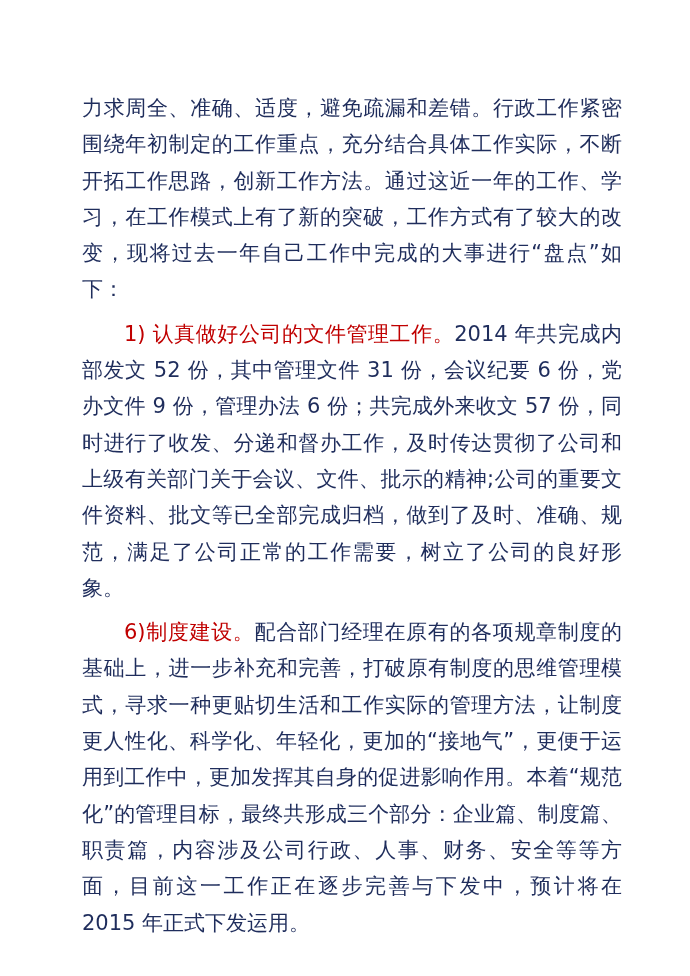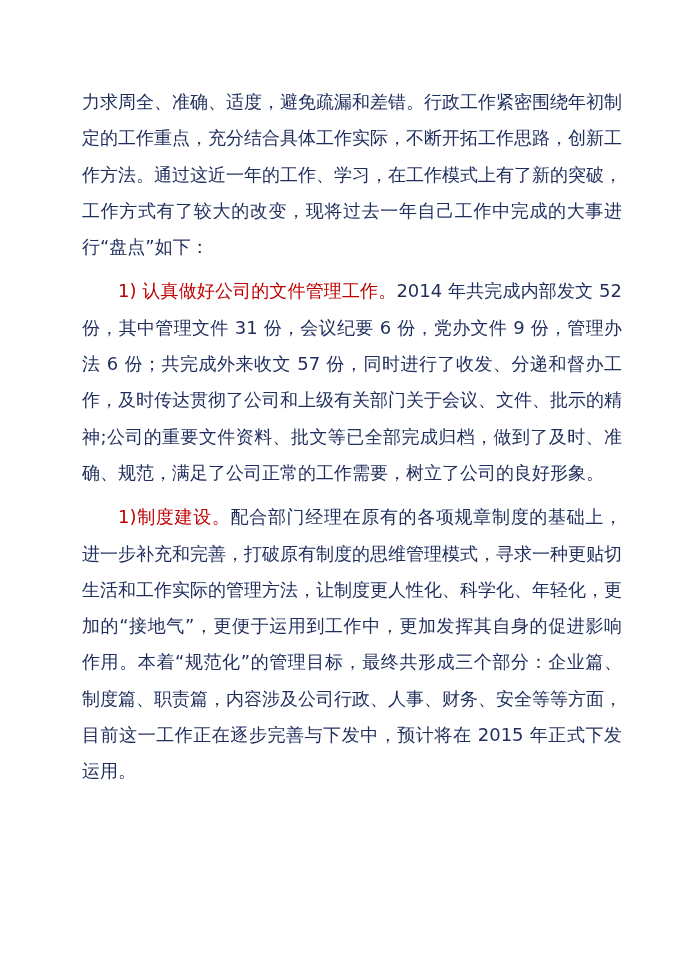--- a/index.html
+++ b/index.html
@@ -1,26 +1,26 @@
 <!DOCTYPE html>
 <html><head>
 <meta charset="utf-8">
 <style>
   html, body { margin: 0; padding: 0; background: #ffffff; }
   body { width: 690px; height: 976px; position: relative; overflow: hidden; }
   .page {
-    position: absolute; left: 82px; top: 84px; width: 540px;
+    position: absolute; left: 82px; top: 90px; width: 540px;
     font-family: "DejaVu Sans", "Liberation Sans", sans-serif;
-    font-size: 18px; color: #1f2d5c; line-height: 36.3px;
+    font-size: 21px; color: #1f2d5c; line-height: 36.3px;
     text-align: justify;
   }
   .para { margin: 0; text-indent: 0; }
   .para.indent { text-indent: 2em; margin-top: 8px; }
   .heading { color: #c00000; }
 </style>
 </head>
 <body>
 
 <div class="page">
   <p class="para">力求周全、准确、适度，避免疏漏和差错。行政工作紧密围绕年初制定的工作重点，充分结合具体工作实际，不断开拓工作思路，创新工作方法。通过这近一年的工作、学习，在工作模式上有了新的突破，工作方式有了较大的改变，现将过去一年自己工作中完成的大事进行“盘点”如下：</p>
   <p class="para indent"><span class="heading">1) 认真做好公司的文件管理工作。</span><span>2014 年共完成内部发文 52 份，其中管理文件 31 份，会议纪要 6 份，党办文件 9 份，管理办法 6 份；共完成外来收文 57 份，同时进行了收发、分递和督办工作，及时传达贯彻了公司和上级有关部门关于会议、文件、批示的精神;公司的重要文件资料、批文等已全部完成归档，做到了及时、准确、规范，满足了公司正常的工作需要，树立了公司的良好形象。</span></p>
-  <p class="para indent"><span class="heading">1)制度建设。</span><span>配合部门经理在原有的各项规章制度的基础上，进一步补充和完善，打破原有制度的思维管理模式，寻求一种更贴切生活和工作实际的管理方法，让制度更人性化、科学化、年轻化，更加的“接地气”，更便于运用到工作中，更加发挥其自身的促进影响作用。本着“规范化”的管理目标，最终共形成三个部分：企业篇、制度篇、职责篇，内容涉及公司行政、人事、财务、安全等等方面，目前这一工作正在逐步完善与下发中，预计将在 2015 年正式下发运用。</span></p>
+  <p class="para indent"><span class="heading">6)制度建设。</span><span>配合部门经理在原有的各项规章制度的基础上，进一步补充和完善，打破原有制度的思维管理模式，寻求一种更贴切生活和工作实际的管理方法，让制度更人性化、科学化、年轻化，更加的“接地气”，更便于运用到工作中，更加发挥其自身的促进影响作用。本着“规范化”的管理目标，最终共形成三个部分：企业篇、制度篇、职责篇，内容涉及公司行政、人事、财务、安全等等方面，目前这一工作正在逐步完善与下发中，预计将在 2015 年正式下发运用。</span></p>
 </div>
 
 </body></html>

